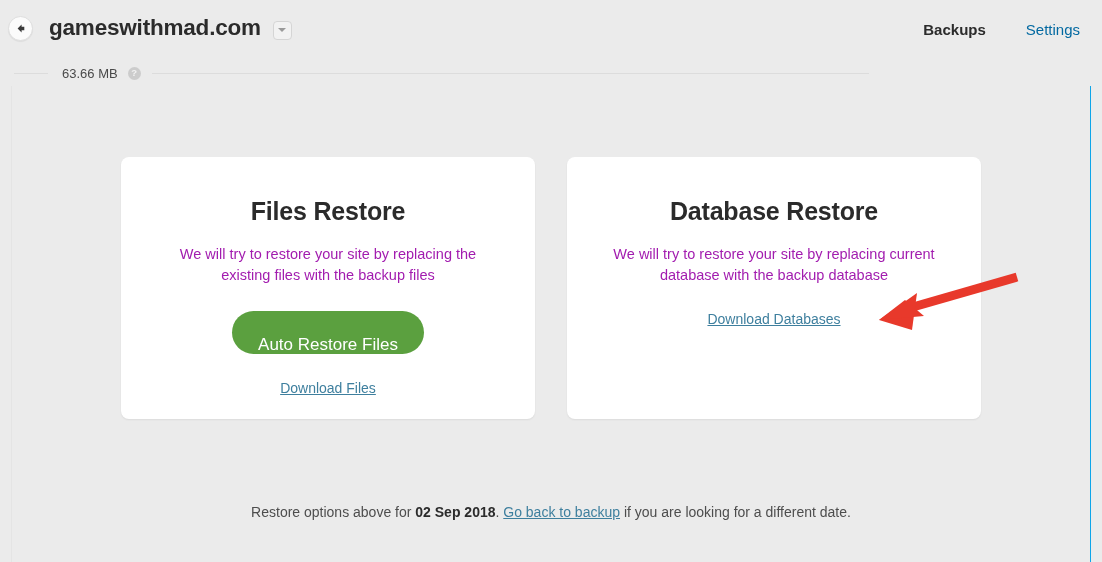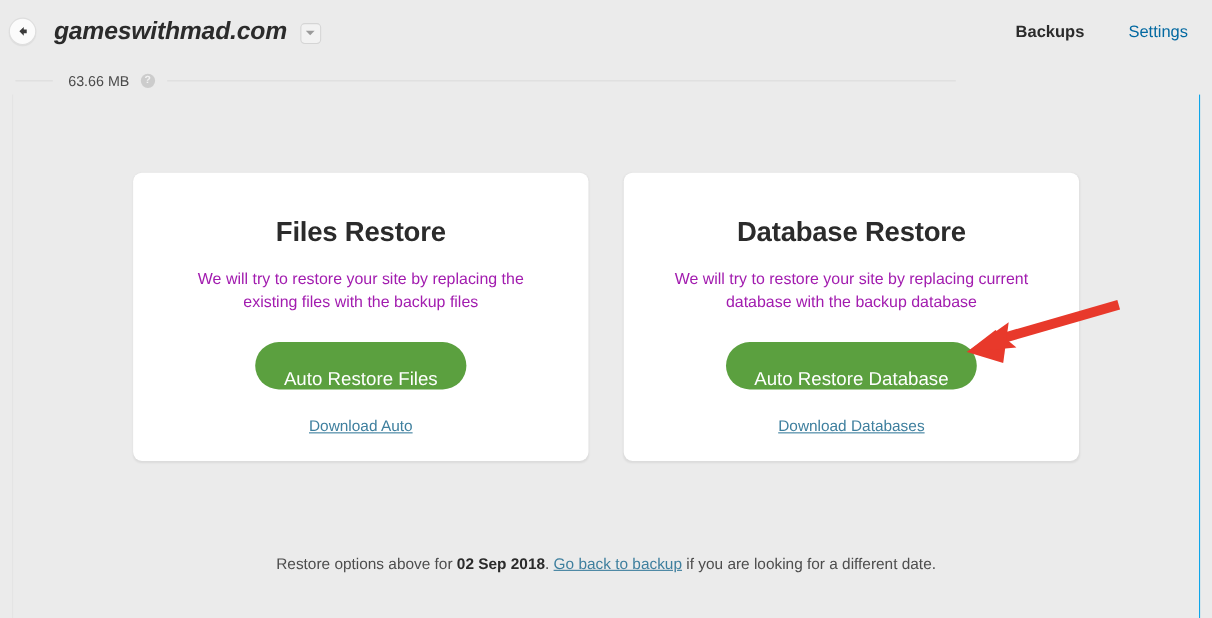--- a/index.html
+++ b/index.html
@@ -55,21 +55,20 @@
   .back-btn svg { display: block; }
 
   .site-title {
     margin-left: 16px;
     font-size: 22.5px;
     font-weight: bold;
     color: #2b2b2b;
     letter-spacing: -0.2px;
     line-height: 1;
     white-space: nowrap;
-    font-style: italic;
   }
   .site-dropdown {
     margin-left: 12px;
     width: 19px;
     height: 19px;
     border: 1px solid #d5d5d5;
     border-radius: 4px;
     background: #f2f2f2;
     display: flex;
     align-items: center;
@@ -274,30 +273,27 @@
 
     <div class="cards">
 
       <div class="card">
         <div class="card-title">Files Restore</div>
         <div class="card-desc">We will try to restore your site by replacing the existing files with the backup files</div>
         <div class="card-action">
           <button class="green-btn">Auto Restore Files</button>
         </div>
         <div class="card-link-wrap">
-          <span class="link">Download Auto</span>
+          <span class="link">Download Files</span>
         </div>
       </div>
 
       <div class="card">
         <div class="card-title">Database Restore</div>
         <div class="card-desc">We will try to restore your site by replacing current database with the backup database</div>
-        <div class="card-action">
-          <button class="green-btn">Auto Restore Database</button>
-        </div>
         <div class="card-link-wrap">
           <span class="link">Download Databases</span>
         </div>
       </div>
 
     </div>
 
     <div class="footer-note">
       <span>Restore options above for </span><b>02 Sep 2018</b><span>. </span><span class="link">Go back to backup</span><span> if you are looking for a different date.</span>
     </div>

